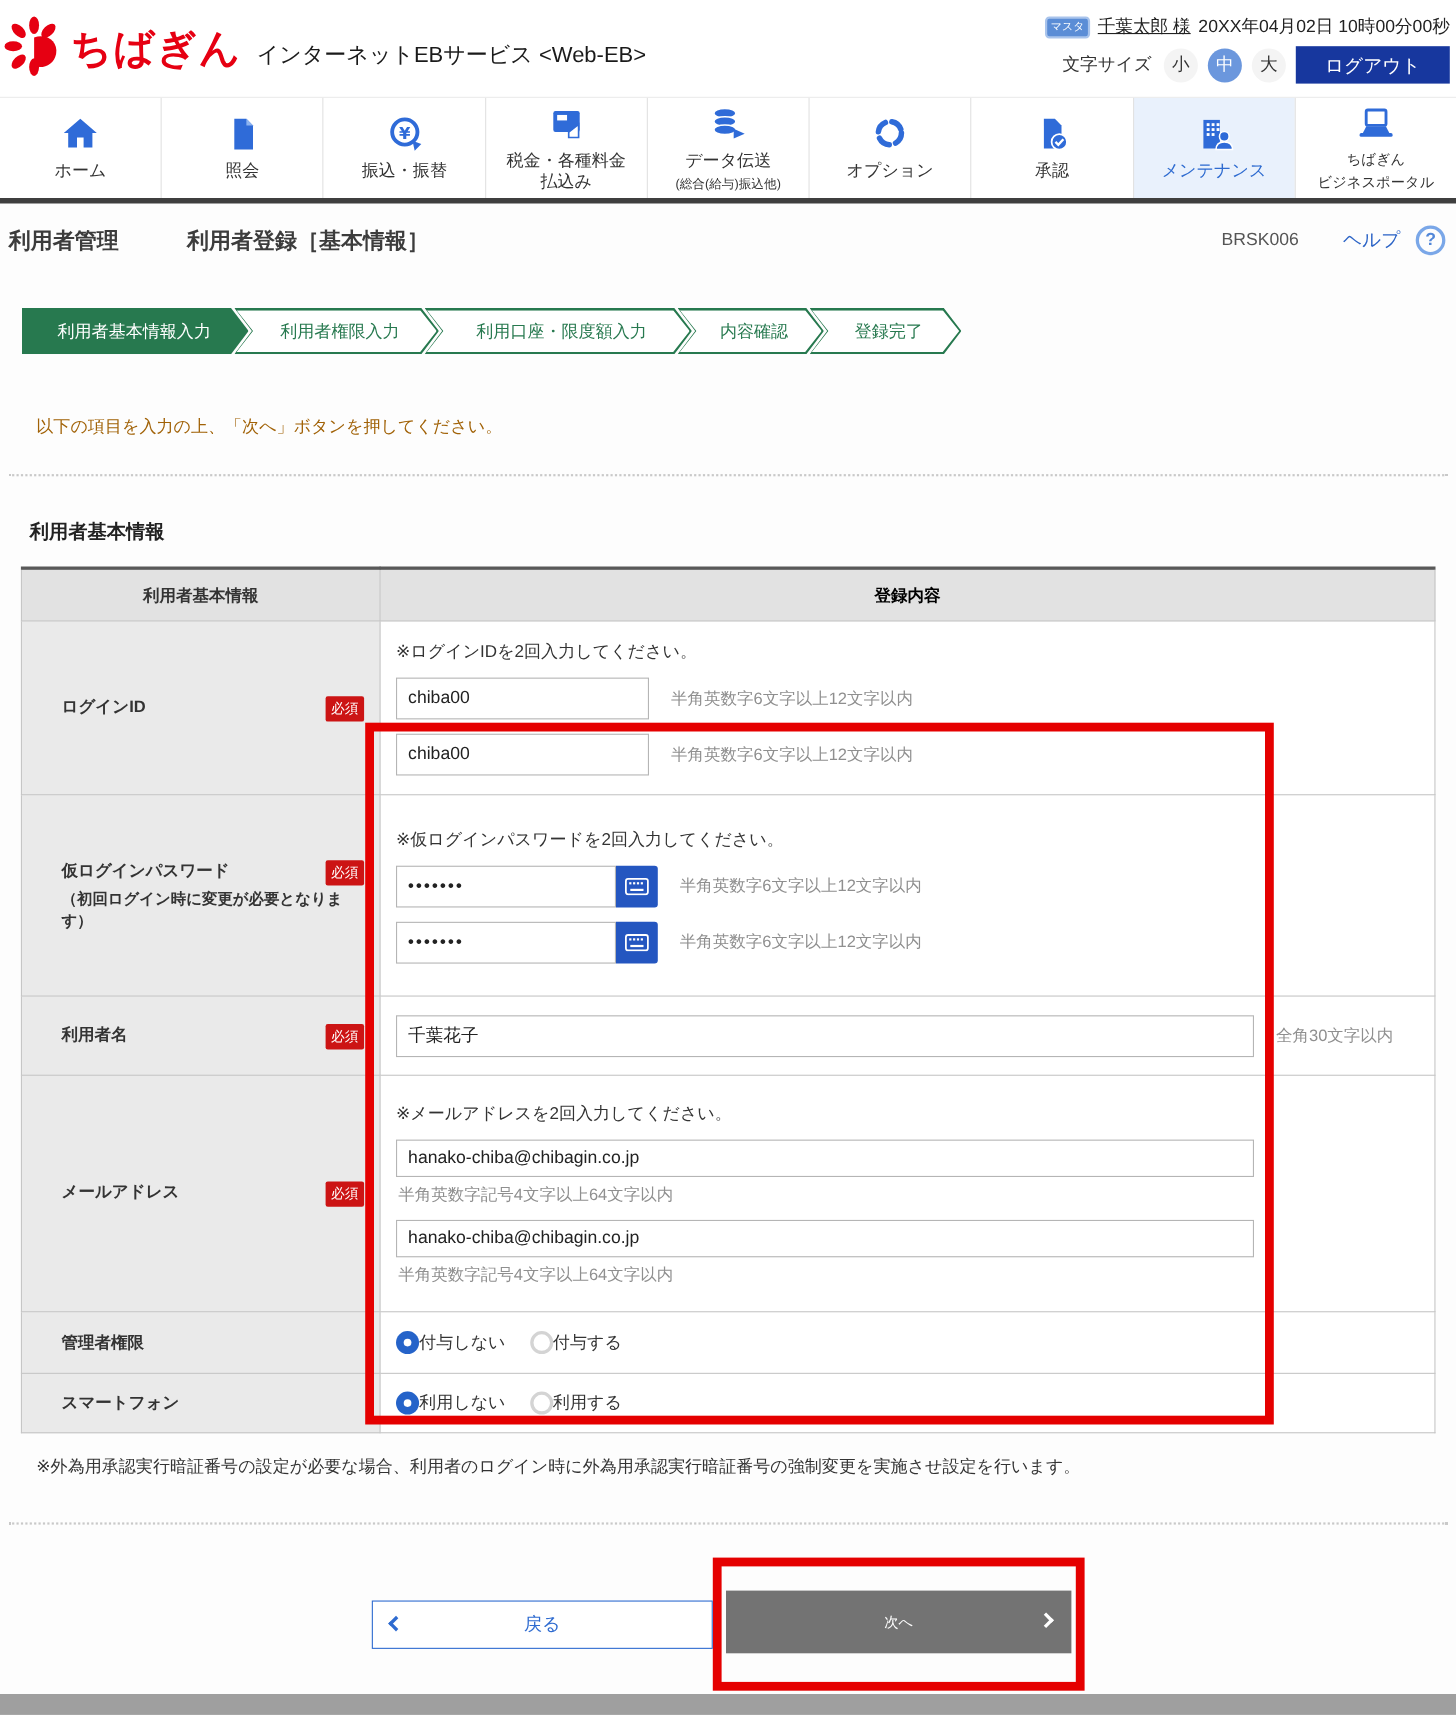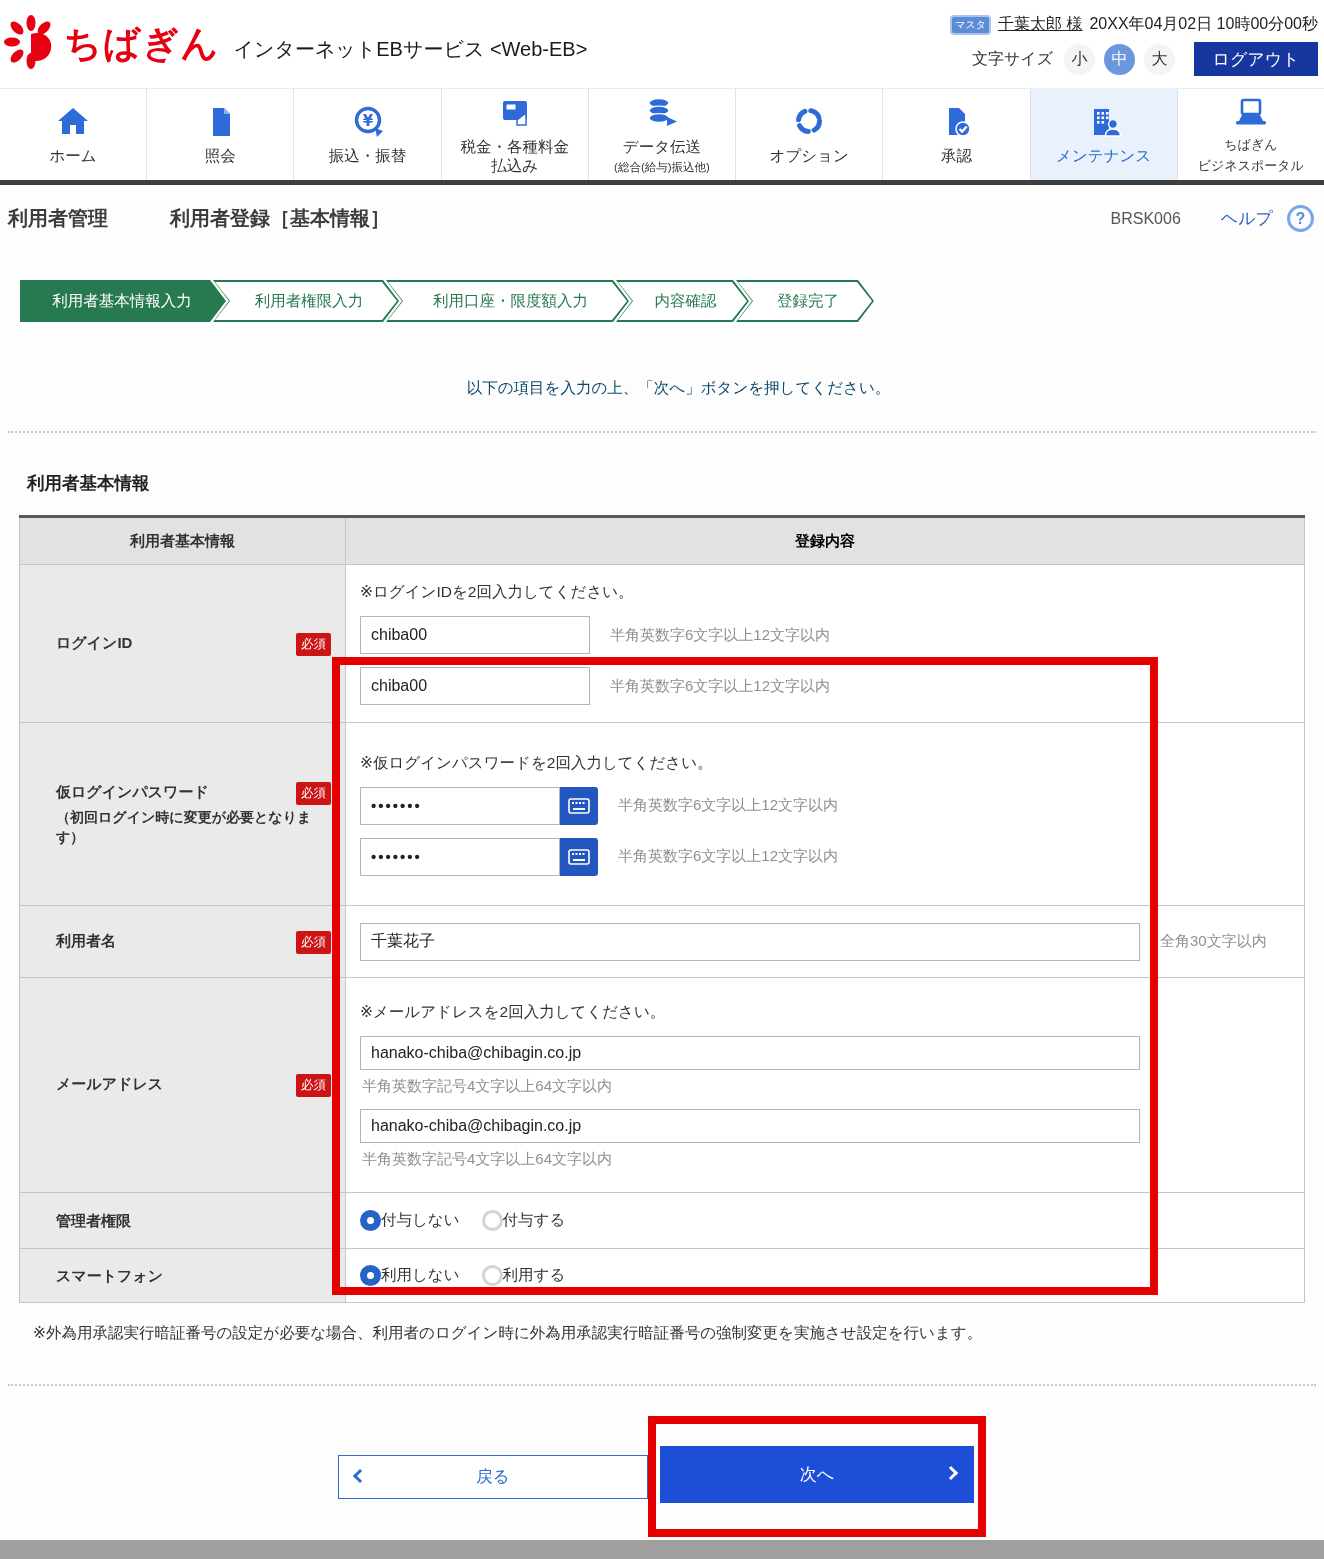--- a/index.html
+++ b/index.html
@@ -12,21 +12,21 @@
   .brand-text { color:#e60012; font-size:37px; font-weight:bold; letter-spacing:1px; }
   .service-text { font-size:20px; color:#1a1a1a; margin-left:8px; padding-top:10px; }
   .user-block { text-align:right; padding-top:2px; }
   .user-line { display:flex; align-items:center; justify-content:flex-end; gap:7px; font-size:16px; color:#222; }
   .master-badge { background:#5b8dd6; border:2px solid #a9c4ec; border-radius:4px; color:#fff; font-size:10px; padding:3px 3px; line-height:1; }
   .user-name { text-decoration:underline; }
   .size-line { display:flex; align-items:center; justify-content:flex-end; gap:9px; margin-top:7px; }
   .size-label { font-size:16px; color:#333; margin-right:2px; }
   .size-btn { width:31px; height:31px; border-radius:50%; background:#f4f4f4; display:flex; align-items:center; justify-content:center; font-size:16px; color:#333; cursor:pointer; }
   .size-btn.sel { background:#6b97dd; color:#fff; }
-  .logout-btn { margin-left:10px; width:124px; height:34px; background:#17379e; color:#fff; font-size:17px; border:none; cursor:pointer; }
+  .logout-btn { width:140px; height:34px; background:#17379e; color:#fff; font-size:17px; border:none; cursor:pointer; }
 
   
   .nav { display:flex; height:97px; border-top:1px solid #ececec; border-bottom:5px solid #3f3f3f; background:#fff; }
   .nav-item { flex:1; display:flex; flex-direction:column; align-items:center; justify-content:center; gap:7px; border-left:1px solid #e2e2e2; cursor:pointer; }
   .nav-item:first-child { border-left:none; }
   .nav-item.active { background:#e9f1fc; }
   .nav-icon { height:36px; display:flex; align-items:flex-end; justify-content:center; }
   .nav-label { font-size:15.5px; color:#333; text-align:center; line-height:1.25; white-space:pre-line; }
   .nav-item.active .nav-label { color:#2e6bd0; }
   .nav-sub { font-size:11.5px; color:#333; text-align:center; margin-top:-3px; }
@@ -47,21 +47,21 @@
   .step { position:relative; height:42px; background:#27794f; }
   .step + .step { margin-left:-13px; }
   .step { clip-path:polygon(0 0, calc(100% - 16px) 0, 100% 50%, calc(100% - 16px) 100%, 0 100%, 16px 50%); }
   .step.first { clip-path:polygon(0 0, calc(100% - 16px) 0, 100% 50%, calc(100% - 16px) 100%, 0 100%);margin-left:12px; }
   .step .inner { position:absolute; inset:2px; background:#fff; clip-path:polygon(0 0, calc(100% - 15px) 0, 100% 50%, calc(100% - 15px) 100%, 0 100%, 15px 50%); }
   .step .lbl { position:relative; z-index:2; height:100%; display:flex; align-items:center; justify-content:center; font-size:15.5px; color:#27794f; padding:0 14px 0 20px; }
   .step.first .lbl { padding-left:12px; }
   .step.active { background:#27794f; }
   .step.active .lbl { color:#fff; }
 
-  .instruction { margin:56px 0 0 33px; font-size:15.5px; color:#0c4a6e;text-align:center; }
+  .instruction { margin:56px 0 0 33px; font-size:15.5px; color:#a16207; }
   .dotted { border:none; border-top:2px dotted #c9c9c9; margin:32px 8px 0 8px; }
   .section-title { margin:38px 0 0 27px; font-size:17.5px; font-weight:bold; color:#222; }
 
   
   .table-wrap { position:relative; margin:20px 0 0 19px; width:1286px; }
   table.form { width:100%; border-collapse:collapse; border:1px solid #c6c6c6; border-top:3px solid #595959; background:#fff; }
   table.form th, table.form td { border:1px solid #c6c6c6; }
   th.col-item { width:326px; background:#e2e2e2; font-size:15px; color:#333; height:48px; font-weight:bold; }
   th.col-content { background:#e2e2e2; font-size:15px; color:#000000; font-weight:bold; }
   td.lbl-cell { background:#eaeaea; vertical-align:middle; padding:10px 14px 10px 36px; }
@@ -96,21 +96,21 @@
 
   .footnote { margin:20px 0 0 33px; font-size:15.5px; color:#333; }
   .dotted.second { margin-top:40px; }
 
   
   .btn-row { display:flex; justify-content:center; align-items:center; margin-top:30px; }
   .back-btn { width:310px; height:44px; background:#fff; border:1px solid #2e6bd0; color:#2e6bd0; font-size:16.5px; display:flex; align-items:center; justify-content:center; position:relative; cursor:pointer; }
   .chev { width:10px; height:10px; border-style:solid; border-color:#2e6bd0; border-width:0; position:absolute; top:15px; }
   .chev.left { border-left-width:3px; border-bottom-width:3px; transform:rotate(45deg); left:16px; }
   .next-wrap { border:8px solid #e50000; padding:22px 4px 26px 4px; margin-left:0; }
-  .next-btn { width:314px; height:57px; background:#1d4ed8; border:none; color:#fff; font-size:17px; display:flex; align-items:center; justify-content:center; position:relative; cursor:pointer; }
+  .next-btn { width:314px; height:57px; background:#737373; border:none; color:#fff; font-size:13px; display:flex; align-items:center; justify-content:center; position:relative; cursor:pointer; }
   .chev.right { border-color:#fff; border-right-width:3px; border-top-width:3px; transform:rotate(45deg); top:22px; right:18px; position:absolute; }
 
   
   .hl-box { position:absolute; border:8px solid #e50000; pointer-events:none; }
   .hl-form { left:313px; top:142px; width:826px; height:638px; }
 
   .bottom-bar { position:absolute; bottom:0; left:0; width:100%; height:19px; background:#9f9f9f; }
 </style>
 </head>
 <body>

